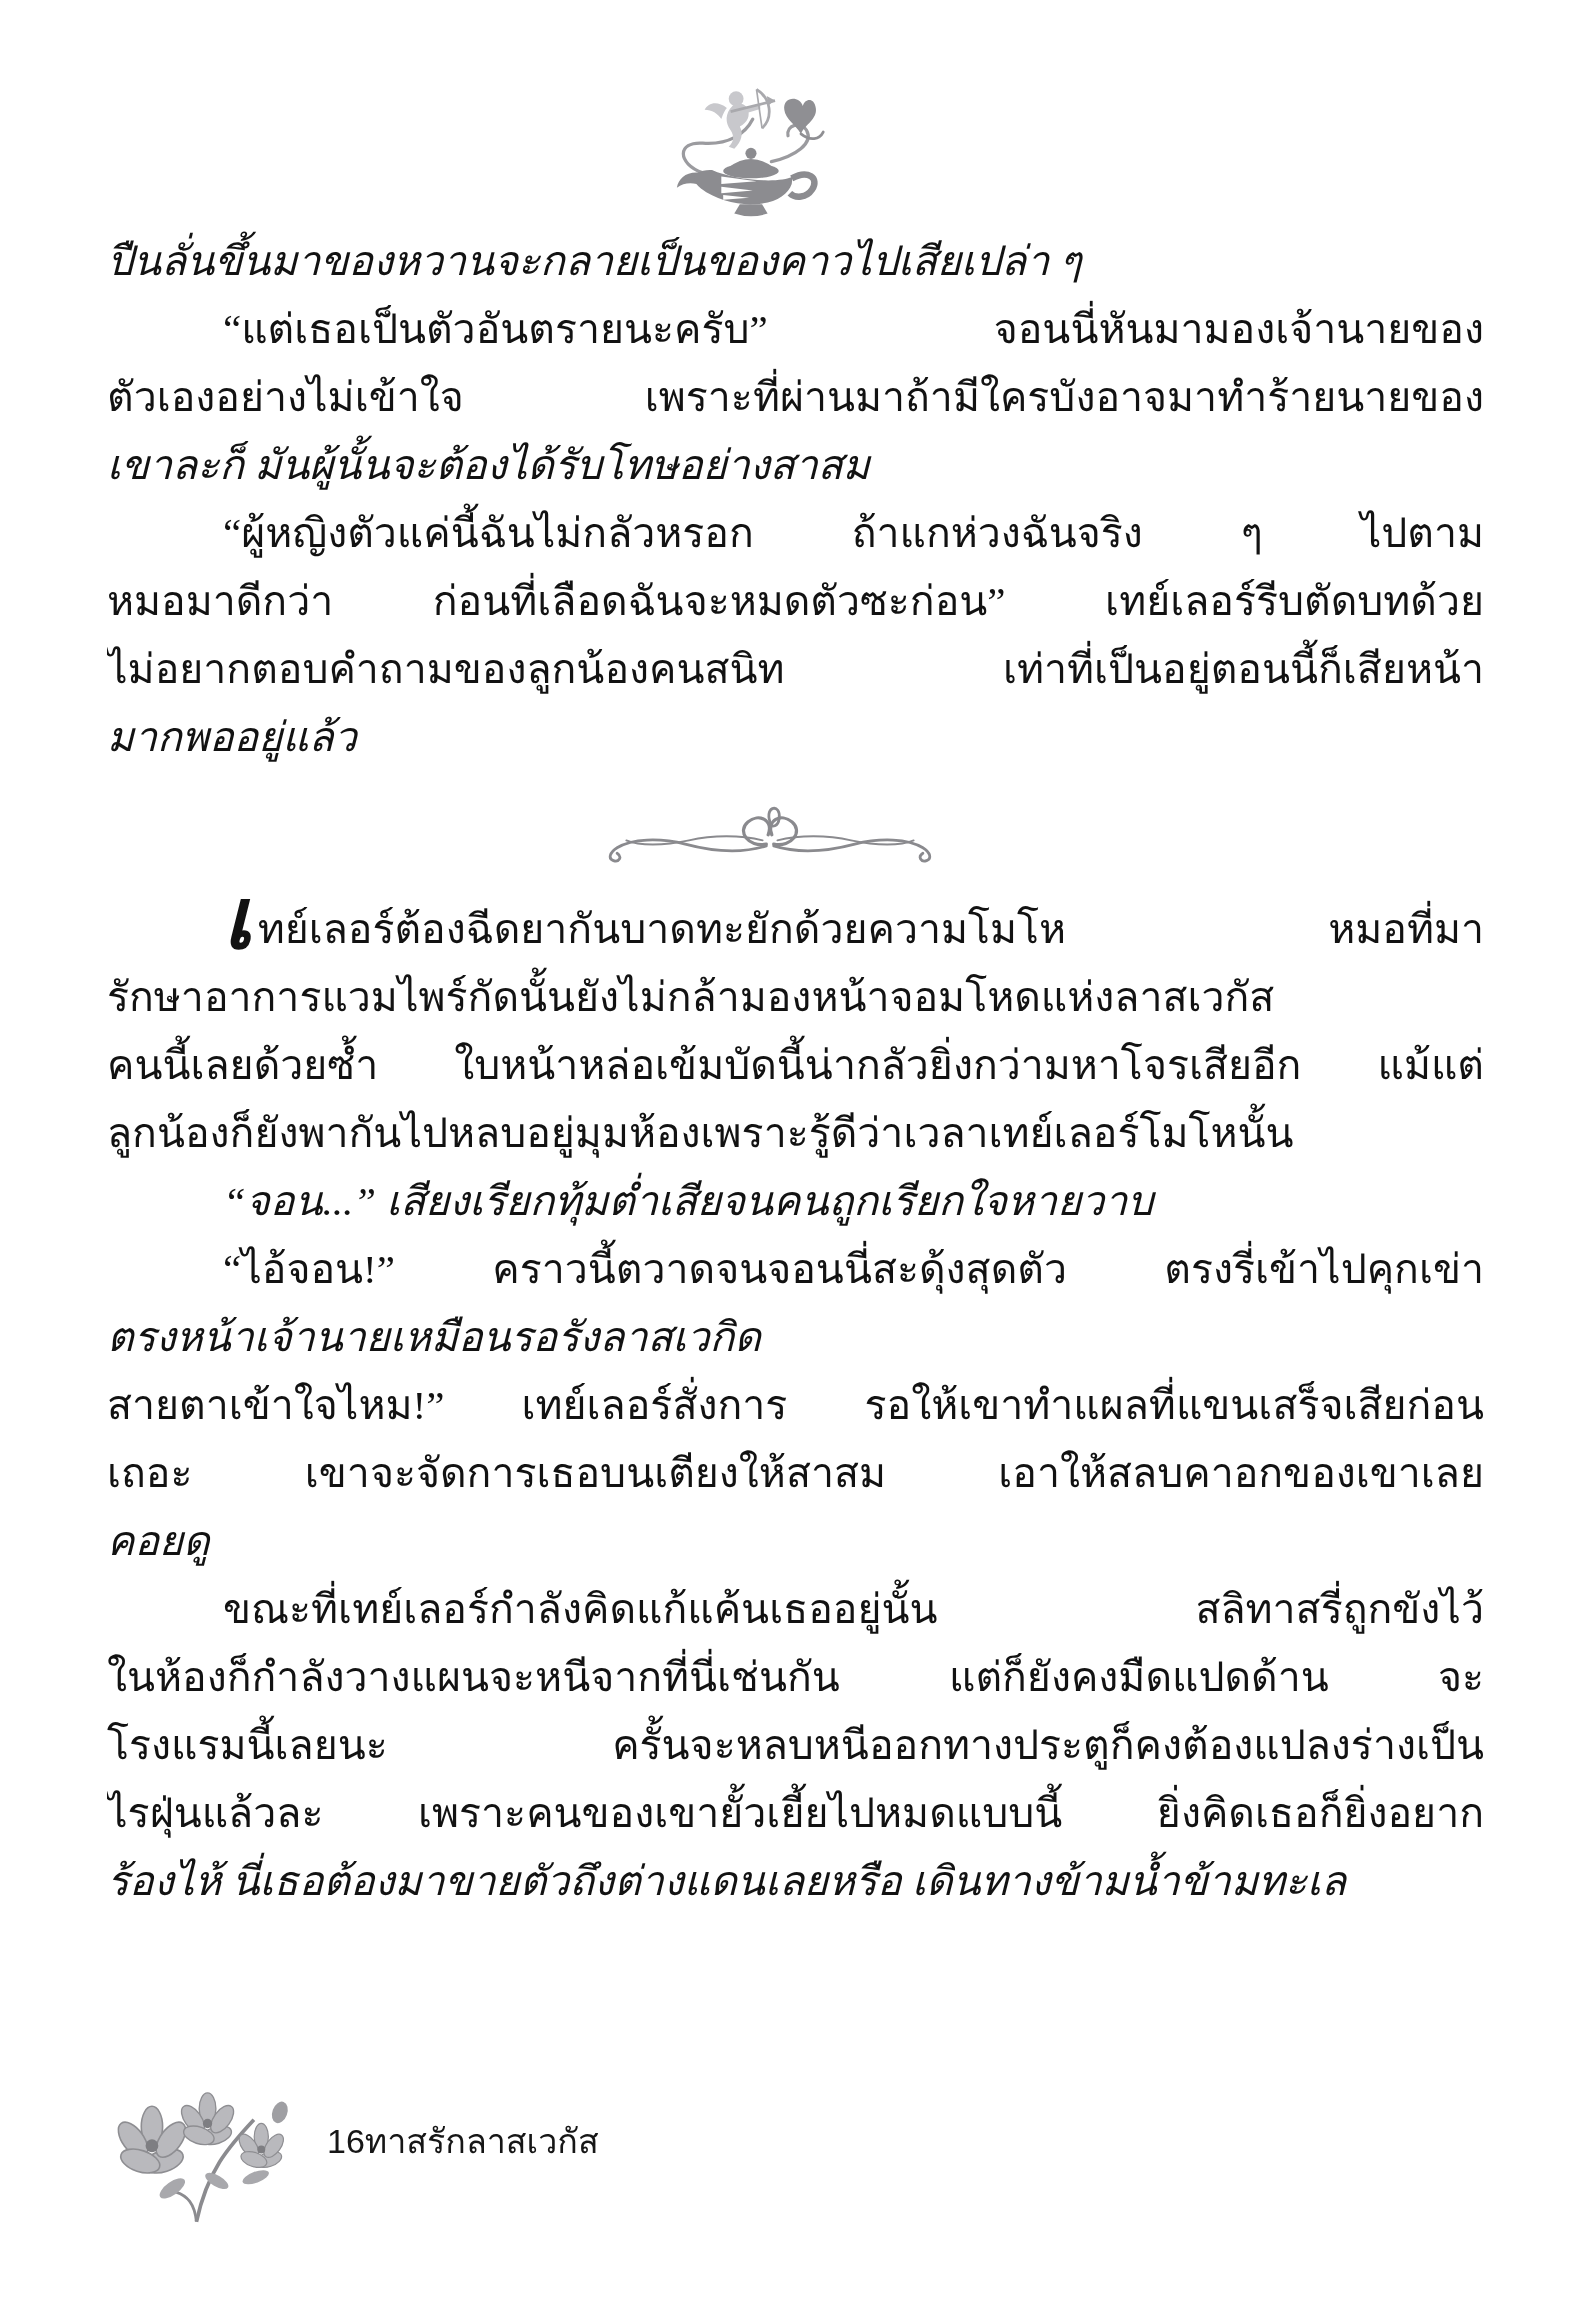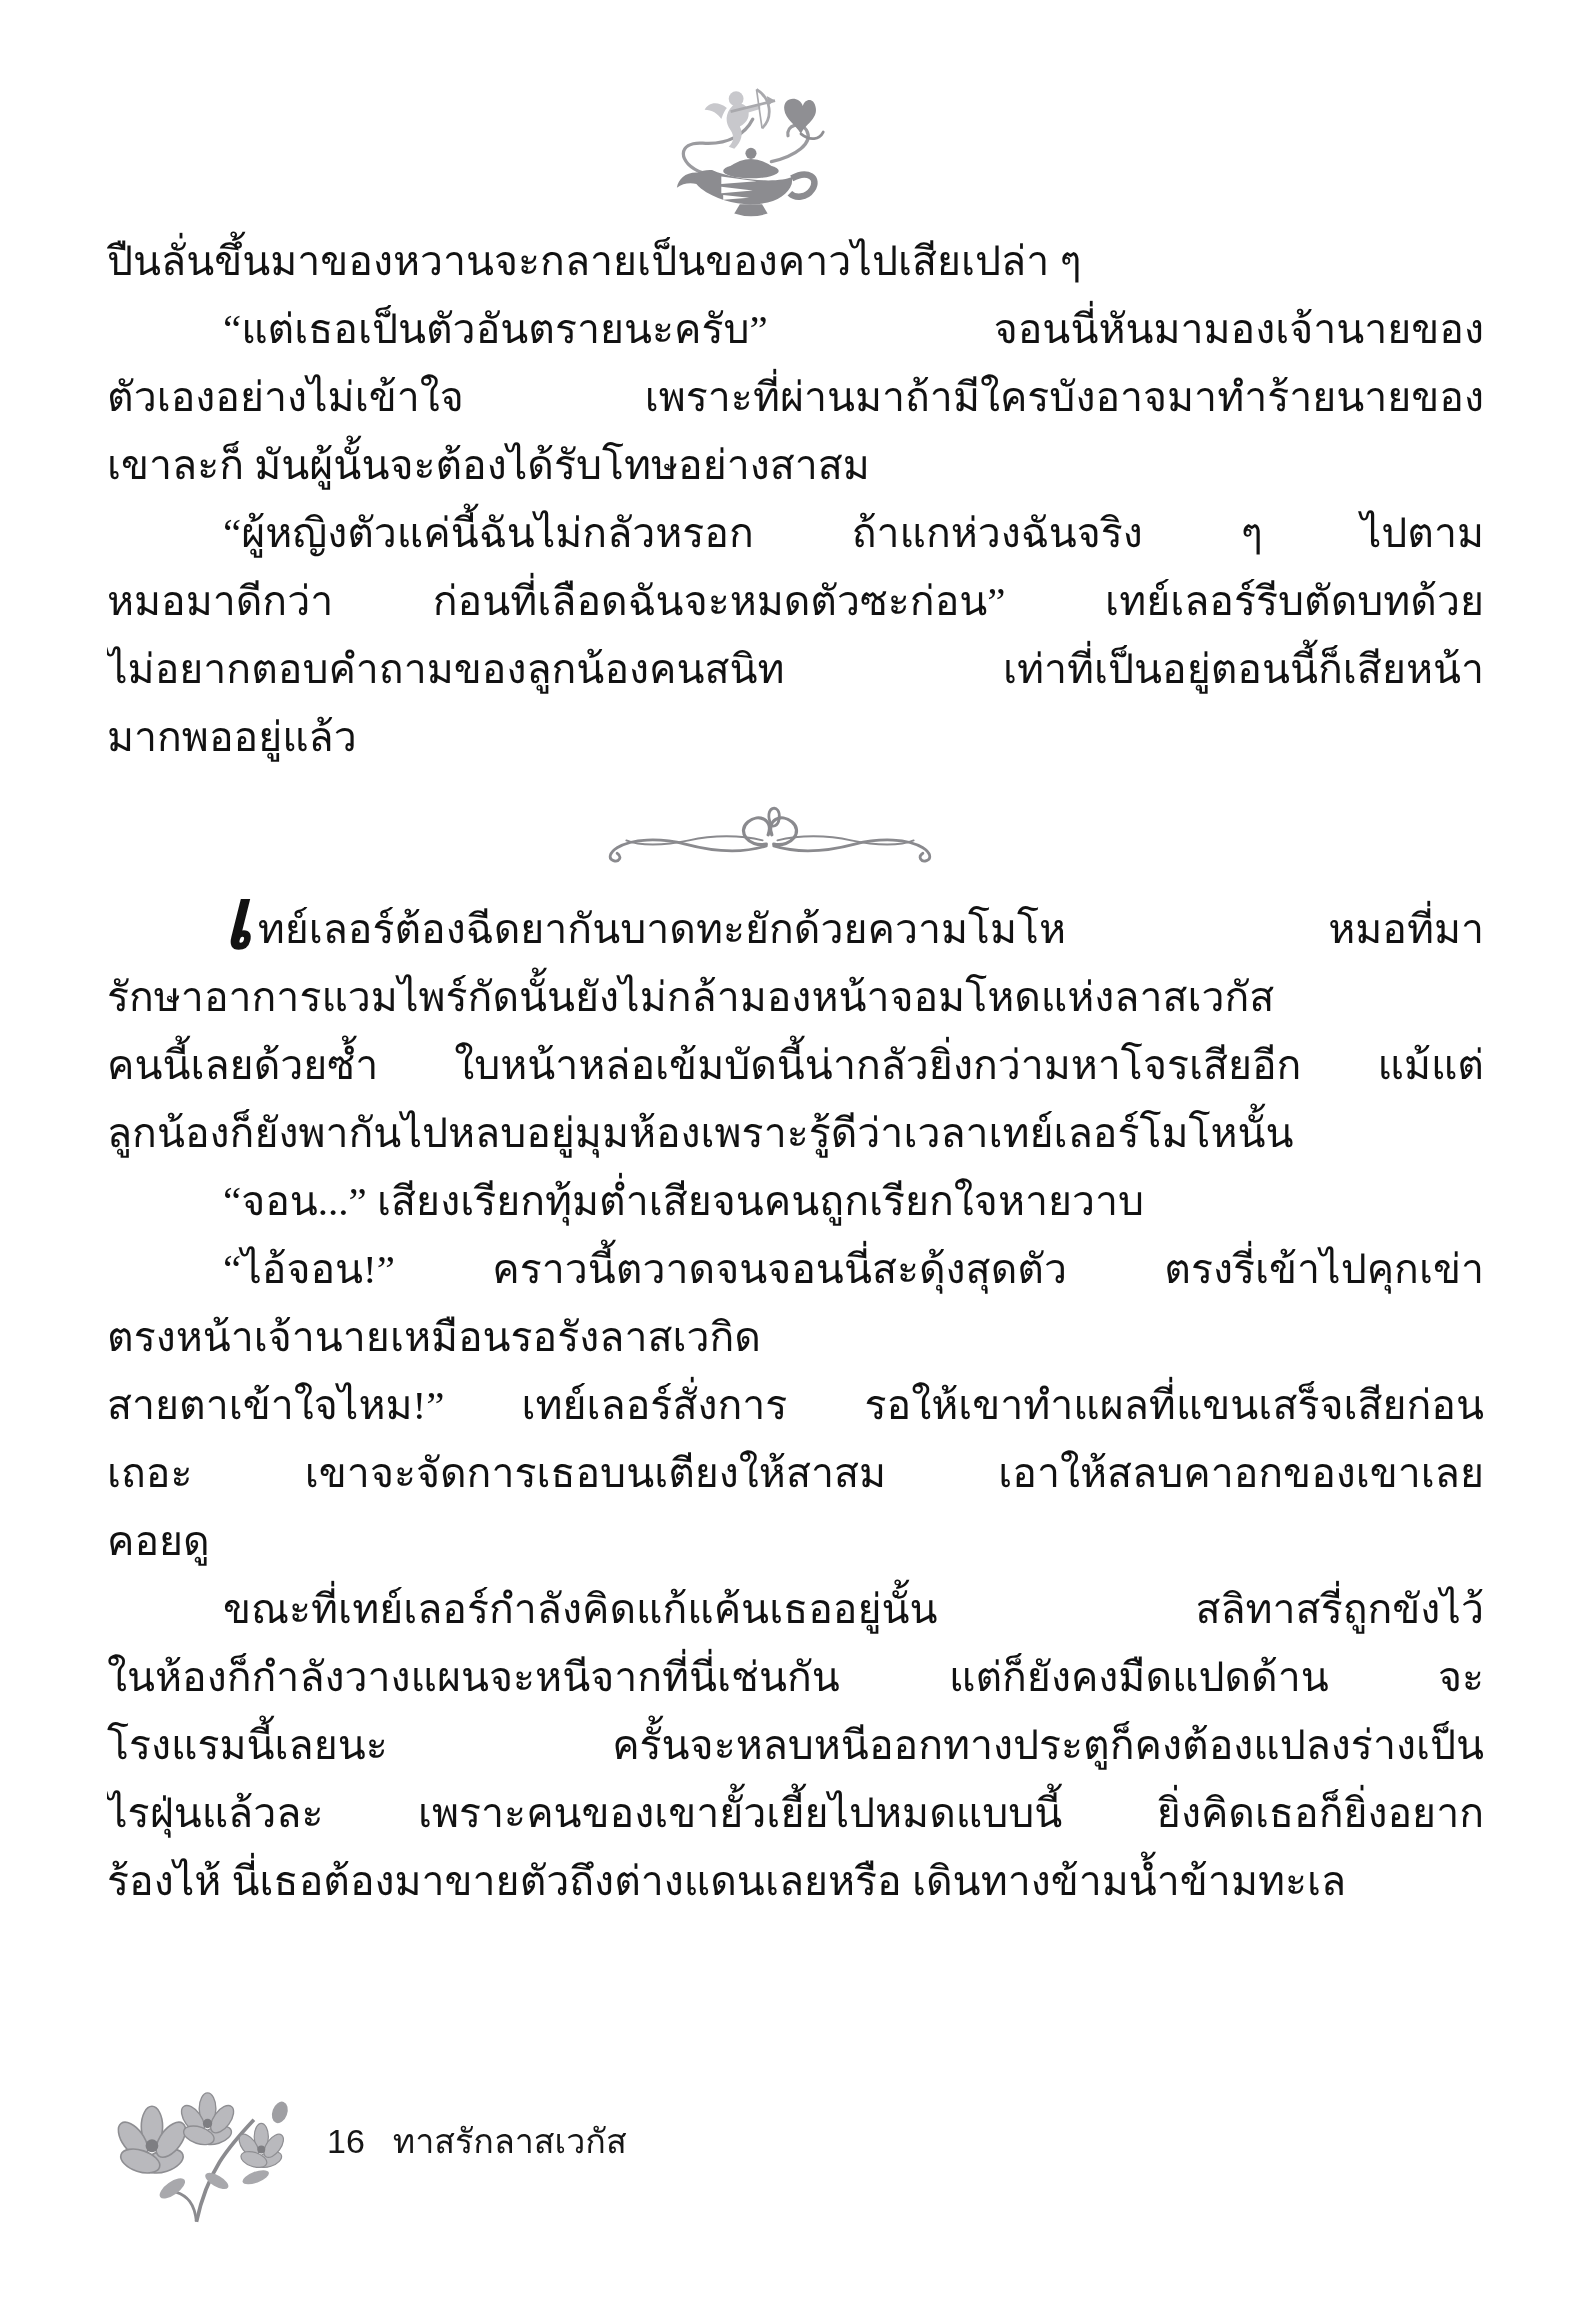--- a/index.html
+++ b/index.html
@@ -10,36 +10,36 @@
   }
   
   .header-ornament{position:absolute;left:675px;top:82px;}
   
   .text-col{position:absolute;left:107px;top:227px;width:1377px;}
   .line{
     height:68px;line-height:68px;font-size:41px;
     text-align:justify;text-align-last:justify;
     overflow:hidden;white-space:normal;
   }
-  .line.end{text-align-last:left;}
+  .line.end{text-align-last:left;font-style:italic;}
   .line.indent{padding-left:116px;}
   .line.dropcap{overflow:visible;}
   .initial{
     font-size:85px;font-style:italic;font-weight:bold;
     line-height:0;position:relative;top:4.6px;margin-right:5.6px;
   }
   .divider-wrap{height:124px;display:flex;align-items:center;justify-content:center;}
   .divider-wrap svg{transform:translateX(-26px);}
   
   .footer-flower{position:absolute;left:98px;top:2092px;}
   .footer-text{
     position:absolute;left:327px;top:2120px;
     font-family:"Liberation Sans","DejaVu Sans",sans-serif;
     font-size:34px;line-height:43px;color:#161616;
-    display:flex;gap:28px;align-items:baseline;
+    display:flex;align-items:baseline;
   }
 </style>
 </head>
 <body>
 
 <div class="header-ornament">
   <svg width="176" height="139" viewBox="0 0 190 150">
 
     <g fill="none" stroke="#9b9b9f" stroke-width="3.5" stroke-linecap="round">
       <path d="M30 98 C 2 88 2 64 30 66 C 58 68 76 56 84 40"></path>

